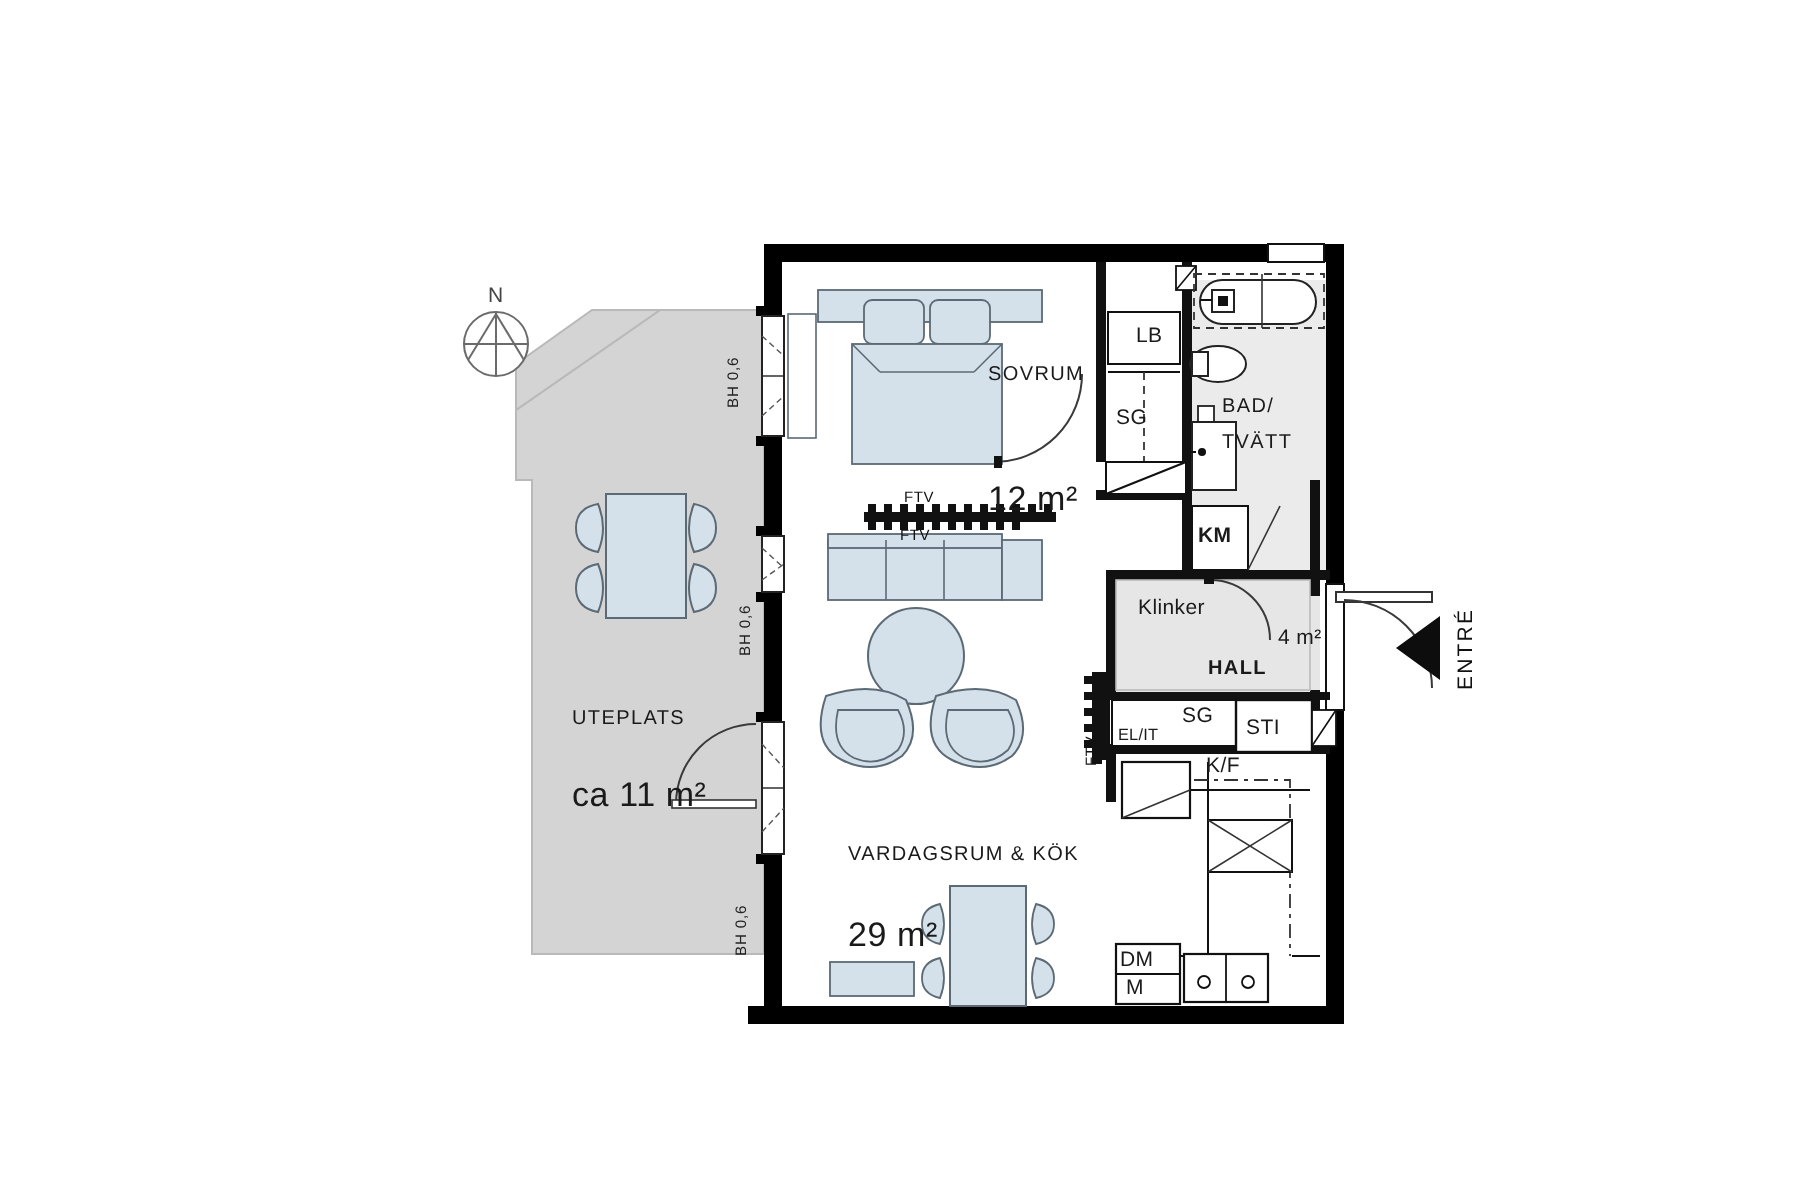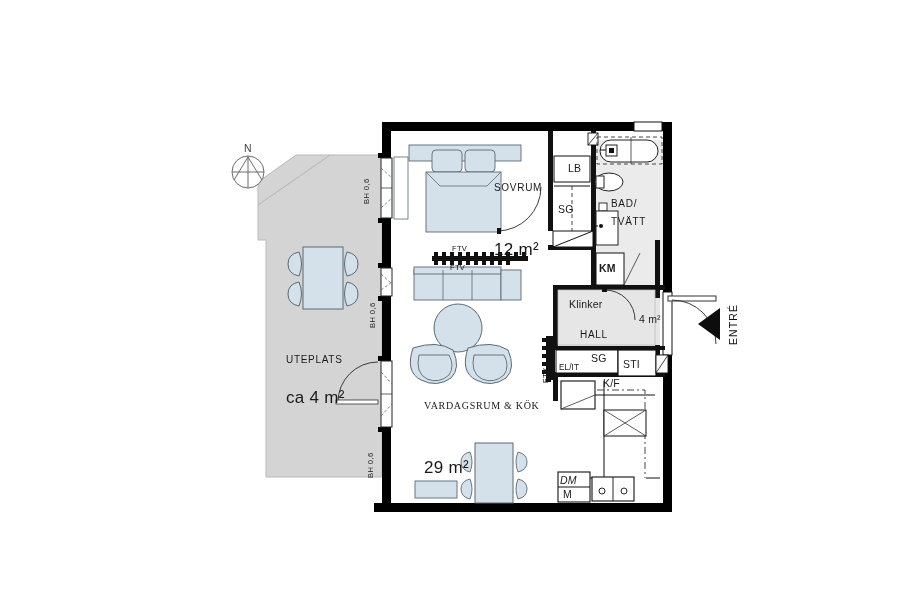--- a/index.html
+++ b/index.html
@@ -337,43 +337,43 @@
 
         <path d="M 347 252 q 11 2 11 12 q 0 10 -11 12 q -5 -12 0 -24 z" fill="#d5e1ea" stroke="#5b6a75" stroke-width="1"></path>
         <path d="M 347 282 q 11 2 11 12 q 0 10 -11 12 q -5 -12 0 -24 z" fill="#d5e1ea" stroke="#5b6a75" stroke-width="1"></path>
       </g>
 
     </svg>
 
     <div class="lbl lbl-n" style="left:244px;top:142px;">N</div>
 
     <div class="lbl lbl-room" style="left:286px;top:330px;margin-top:24px;">UTEPLATS</div>
-    <div class="lbl lbl-area" style="left:286px;top:348px;">ca 4 m²</div>
+    <div class="lbl lbl-area" style="left:286px;top:348px;">ca 11 m²</div>
 
     <div class="lbl lbl-room" style="left:494px;top:182px;">SOVRUM</div>
     <div class="lbl lbl-area" style="left:494px;top:200px;">12 m²</div>
 
     <div class="lbl lbl-room" style="left:611px;top:198px;">BAD/</div>
     <div class="lbl lbl-room" style="left:611px;top:216px;">TVÄTT</div>
 
     <div class="lbl lbl-sm" style="left:569px;top:298px;text-align:right;">Klinker</div>
     <div class="lbl lbl-sm" style="left:602px;top:313px;margin-left:37px;">4 m²</div>
-    <div class="lbl lbl-room" style="left:580px;top:329px;">HALL</div>
-
-    <div class="lbl lbl-room" style="left:424px;top:400px;font-family:Liberation Serif, serif;">VARDAGSRUM &amp; KÖK</div>
+    <div class="lbl lbl-room" style="left:604px;top:329px;font-weight:bold;">HALL</div>
+
+    <div class="lbl lbl-room" style="left:424px;top:422px;">VARDAGSRUM &amp; KÖK</div>
     <div class="lbl lbl-area" style="left:424px;top:418px;">29 m²</div>
 
     <div class="lbl lbl-sm" style="left:568px;top:162px;">LB</div>
     <div class="lbl lbl-sm" style="left:558px;top:203px;">SG</div>
     <div class="lbl lbl-sm" style="left:599px;top:262px;font-weight:bold;">KM</div>
     <div class="lbl lbl-sm" style="left:591px;top:352px;">SG</div>
     <div class="lbl lbl-sm" style="left:623px;top:358px;">STI</div>
     <div class="lbl lbl-xs" style="left:559px;top:363px;">EL/IT</div>
     <div class="lbl lbl-sm" style="left:566px;top:377px;padding-left:37px;">K/F</div>
-    <div class="lbl lbl-sm" style="left:560px;top:474px;font-style:italic;">DM</div>
+    <div class="lbl lbl-sm" style="left:560px;top:474px;">DM</div>
     <div class="lbl lbl-sm" style="left:563px;top:488px;">M</div>
 
     <div class="lbl lbl-ftv" style="left:452px;top:244px;">FTV</div>
     <div class="lbl lbl-ftv" style="left:450px;top:263px;">FTV</div>
     <div class="lbl lbl-ftv rot90" style="left:541px;top:383px;">FTV</div>
 
     <div class="lbl lbl-bh rot90" style="left:362px;top:204px;">BH 0,6</div>
     <div class="lbl lbl-bh rot90" style="left:368px;top:328px;">BH 0,6</div>
     <div class="lbl lbl-bh rot90" style="left:366px;top:478px;">BH 0,6</div>
 

